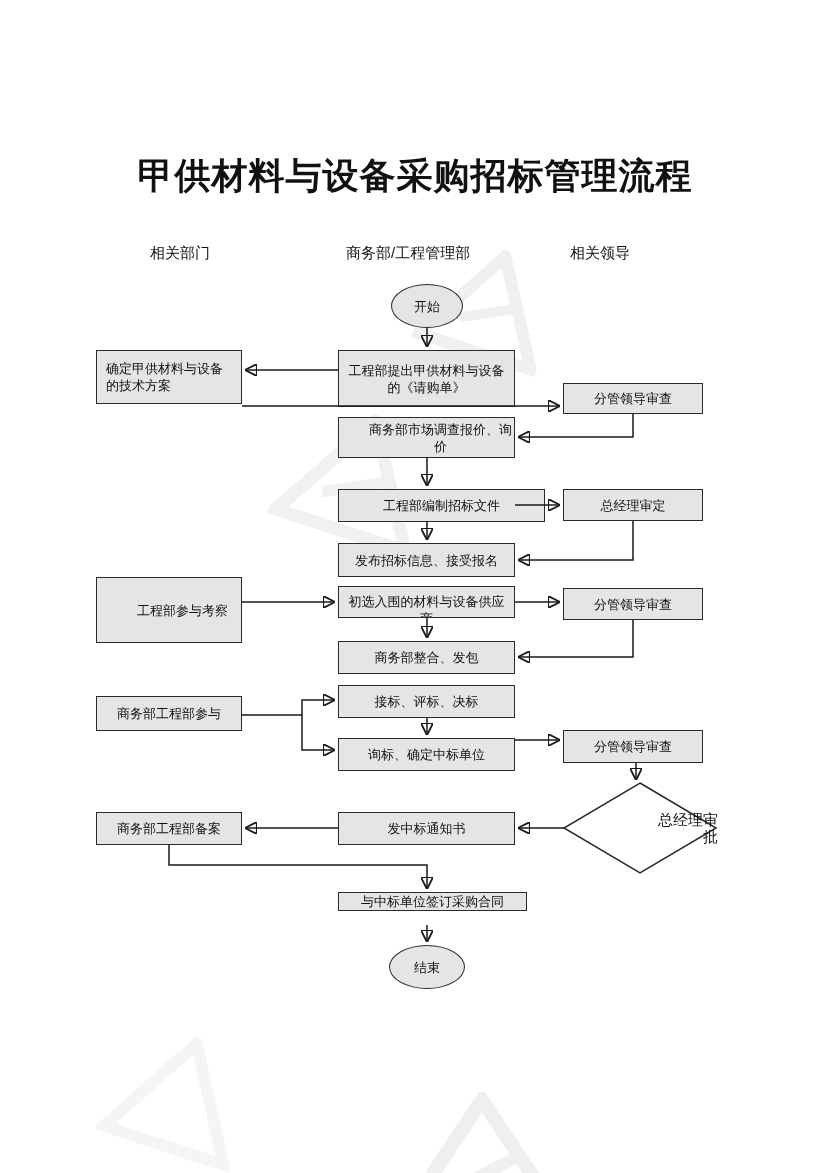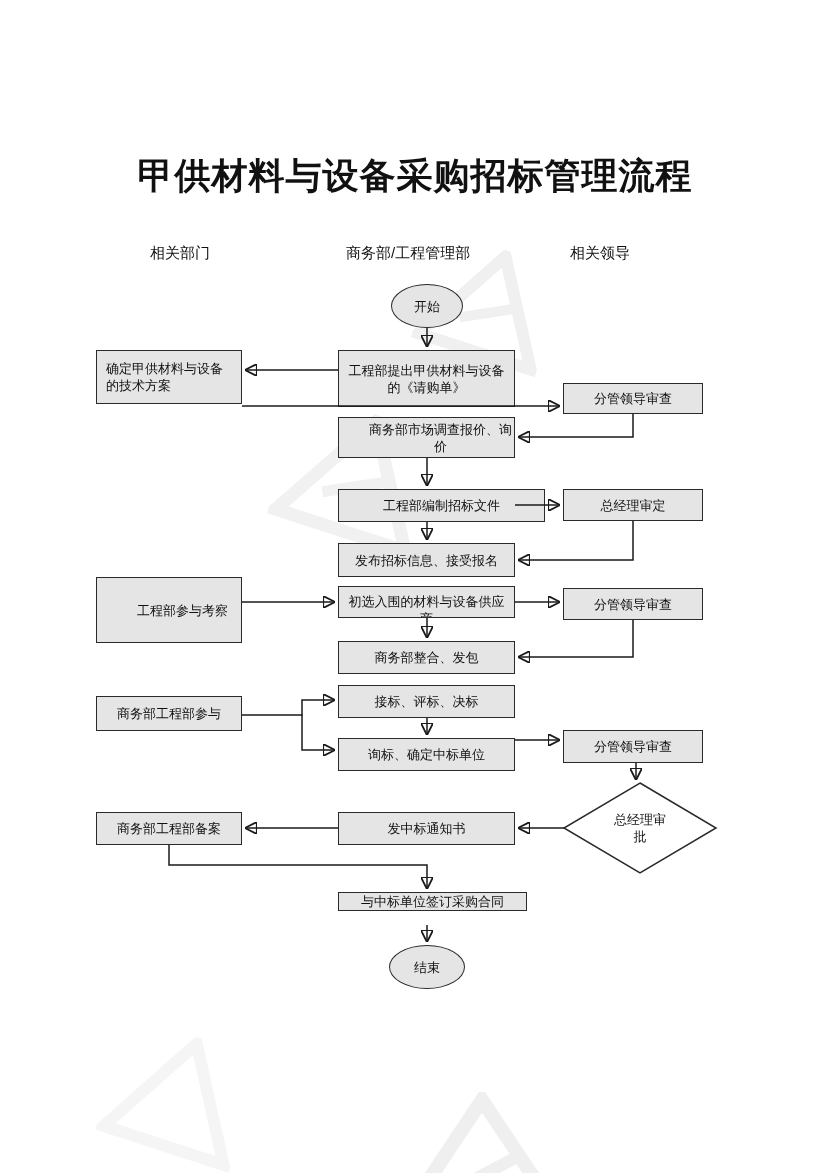--- a/index.html
+++ b/index.html
@@ -17,22 +17,22 @@
     display:flex;flex-direction:column;align-items:center;justify-content:center;
     font-size:13px;line-height:17px;text-align:center;z-index:2;
   }
   .node span{display:block;}
   .terminal{border-radius:50%;}
   .left-align{align-items:flex-start;justify-content:center;text-align:left;padding:0 9px;}
   .clip{justify-content:flex-start;padding-top:6px;overflow:hidden;}
   .diamond-wrap{position:absolute;z-index:2;}
   .diamond-wrap .dtext{
     position:absolute;left:0;top:0;width:100%;height:100%;
-    display:flex;flex-direction:column;align-items:center;justify-content:center;
-    font-size:13px;line-height:17px;text-align:center;
+    display:flex;flex-direction:column;align-items:flex-end;justify-content:center;
+    font-size:15px;line-height:17px;text-align:center;
   }
   svg.overlay{position:absolute;left:0;top:0;z-index:3;pointer-events:none;}
   svg.overlay path{fill:none;stroke:#1a1a1a;stroke-width:1.5;}
   .wm{position:absolute;z-index:1;}
 </style>
 </head>
 <body>
 
 <div class="page">
 

